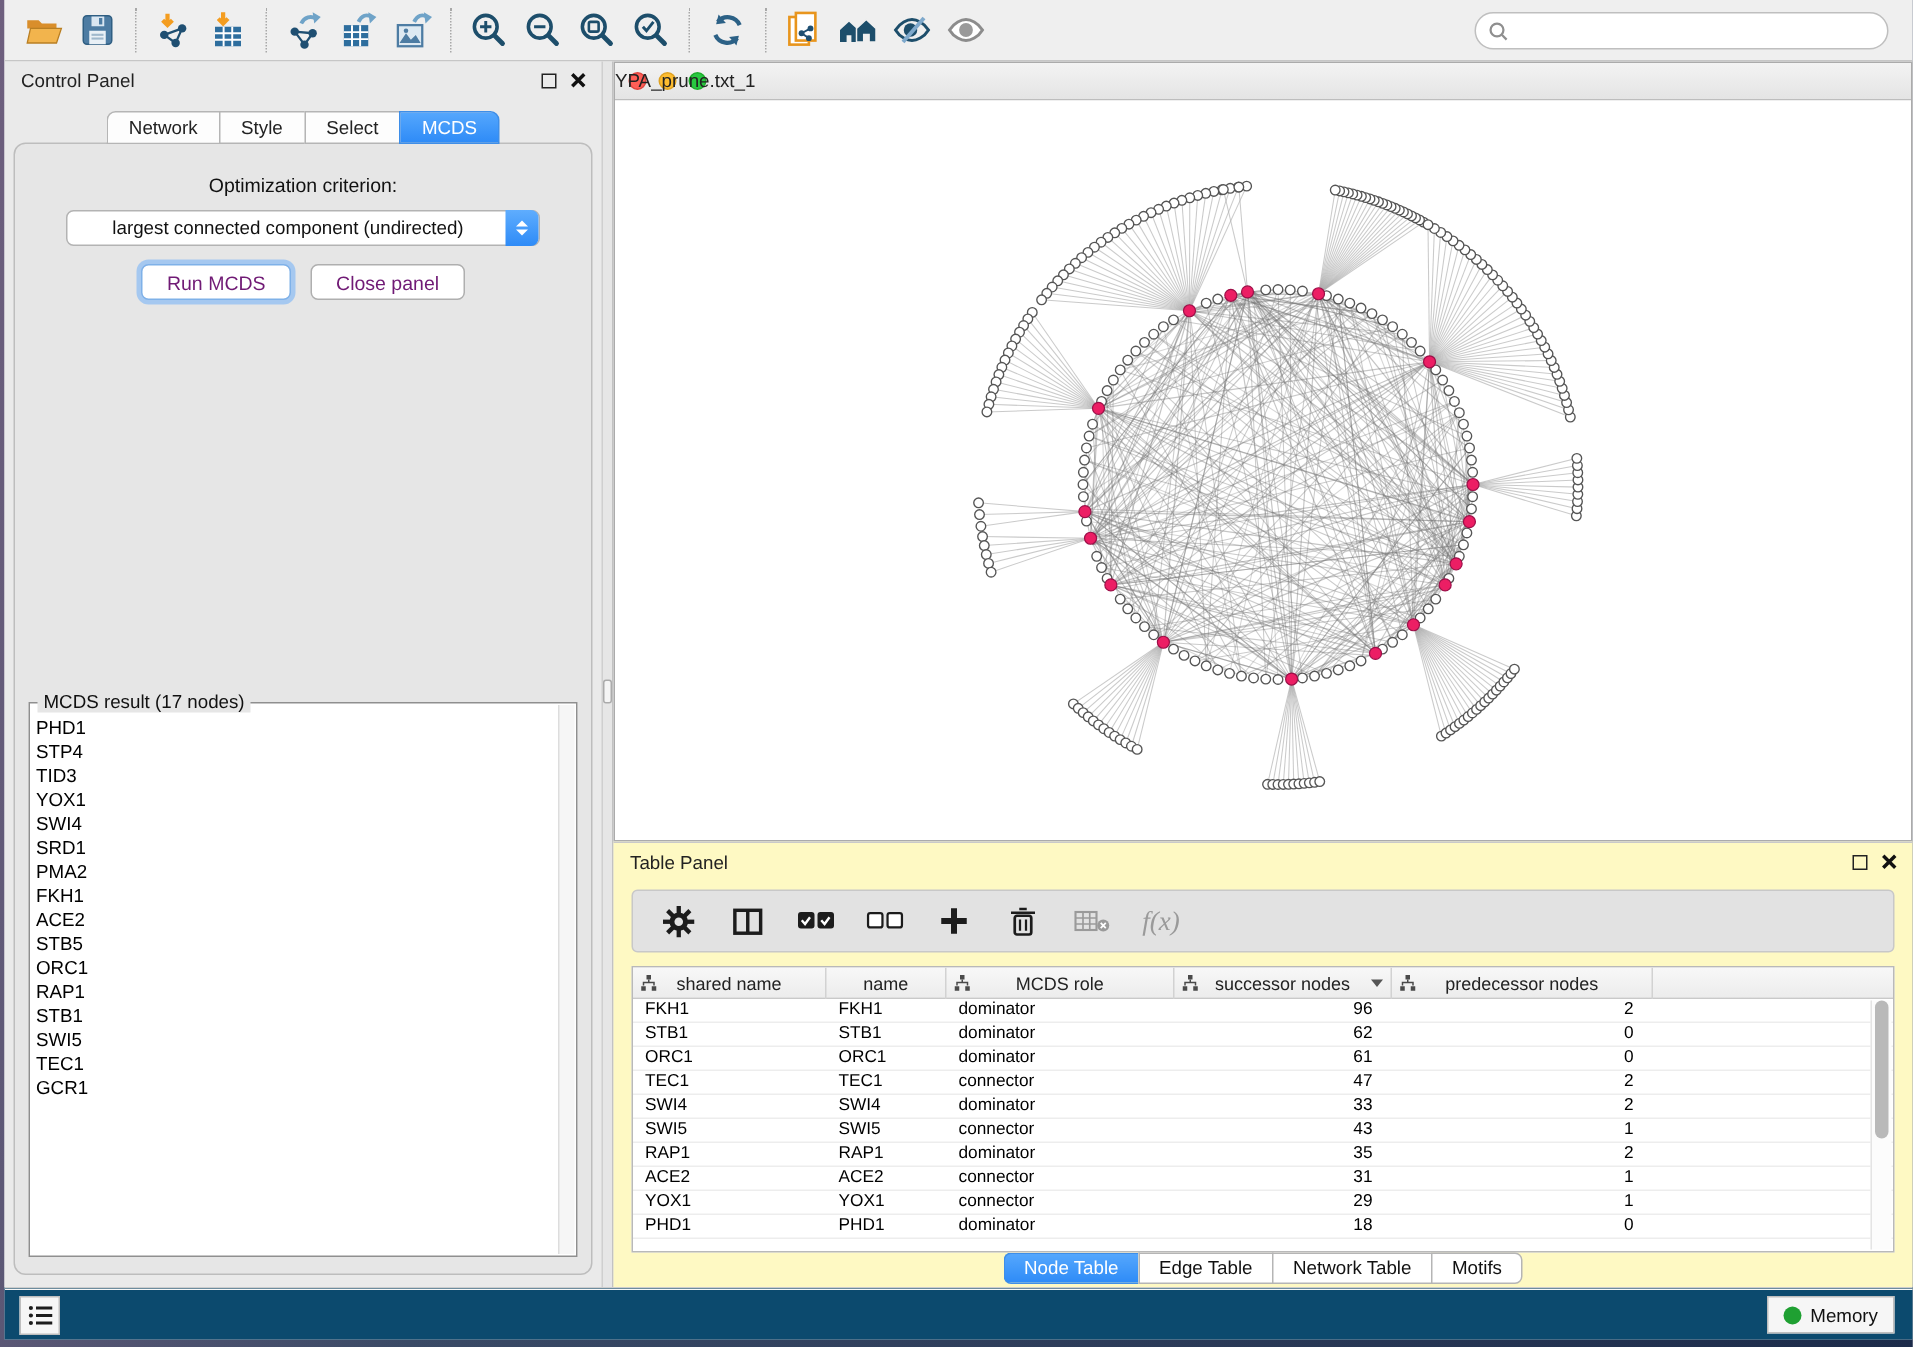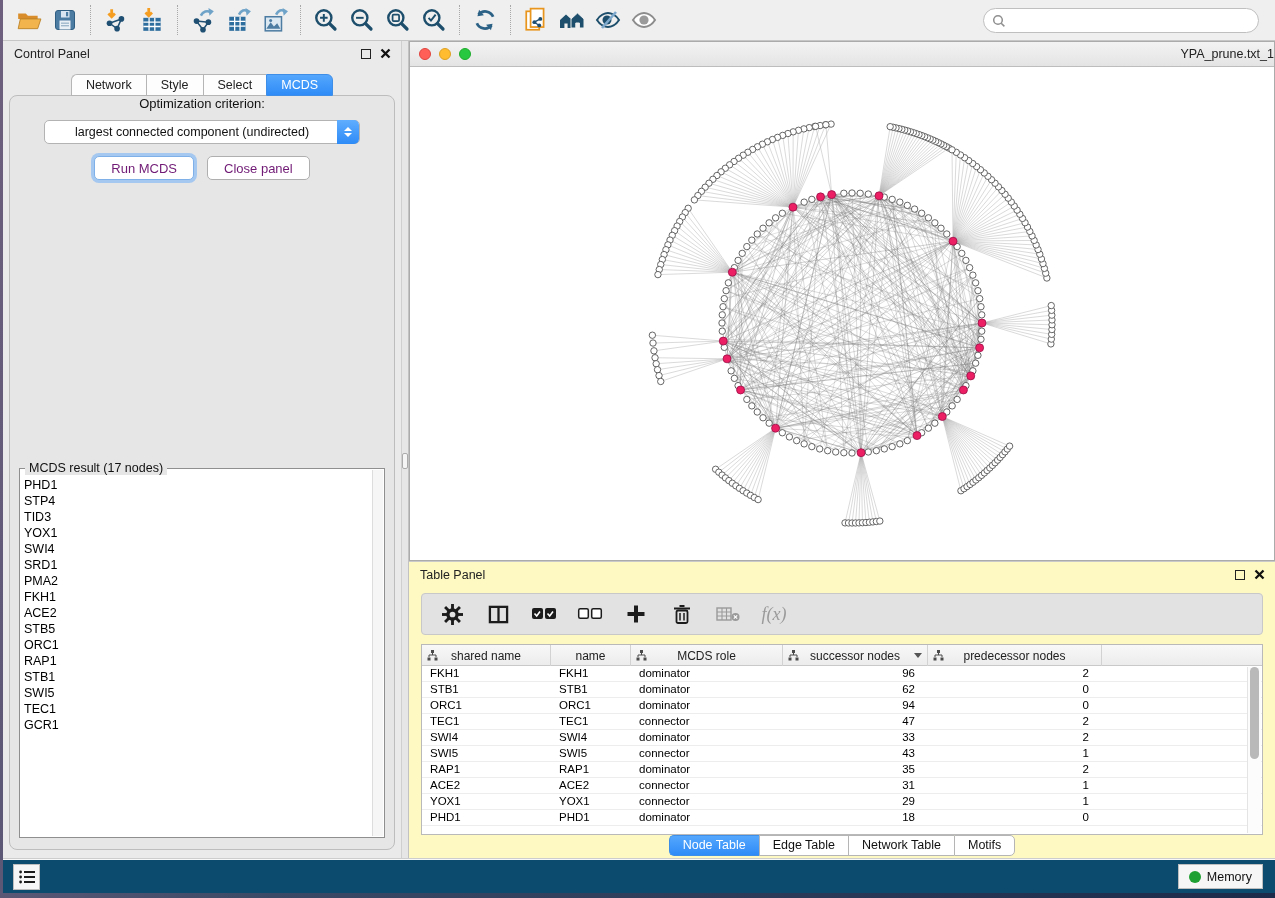--- a/index.html
+++ b/index.html
@@ -24,21 +24,21 @@
   .panel-btns { position:absolute; right:10px; top:7px; display:flex; gap:9px; align-items:center; }
   .sq-ic { width:10px; height:10px; border:1.7px solid #222; display:inline-block; }
   .tabs-row { position:absolute; left:0; top:33px; width:100%; display:flex; justify-content:center; z-index:3; }
   .tab { height:22px; line-height:20px; padding:0 14px; background:#FDFDFD; border:1px solid #B5B5B5;
     border-right:none; font-size:12.5px; text-align:center; color:#222; }
   .tab:first-child { border-top-left-radius:6px; }
   .tab:last-child { border-right:1px solid #B5B5B5; border-top-right-radius:6px; }
   .tab.active { background:linear-gradient(#55A7FD,#2E8BF7); color:#fff; border-color:#3E8EE8; }
   .tab-content { position:absolute; left:6px; top:54px; width:386px; height:755px;
     background:#E6E6E6; border:1px solid #BDBDBD; border-radius:8px; }
-  .opt-label { text-align:center; font-size:13px; color:#111; }
+  .opt-label { margin-top:20px; text-align:center; font-size:13px; color:#111; }
   .criterion { position:relative; margin:9px auto 0; width:316px; height:24px; background:#fff;
     border:1px solid #B3B3B3; border-radius:5px; display:flex; align-items:center; justify-content:center; }
   .criterion-label { font-size:12.5px; color:#111; padding-right:20px; }
   .stepper { position:absolute; right:0; top:-1px; width:22px; height:24px;
     background:linear-gradient(#5FADFE,#2E8BF7); border-radius:0 5px 5px 0;
     display:flex; flex-direction:column; align-items:center; justify-content:center; gap:2px; }
   .stepper i { width:0; height:0; border-left:4px solid transparent; border-right:4px solid transparent; }
   .stepper .up { border-bottom:4px solid #fff; }
   .stepper .dn { border-top:4px solid #fff; }
   .btn-row { margin-top:12px; display:flex; justify-content:center; gap:13px; }
@@ -60,21 +60,21 @@
   .vgrip { position:absolute; left:0px; top:412px; width:6px; height:16px; background:#F5F5F5;
     border:1px solid #ABABAB; border-radius:2px; }
 
   
   .net-win { position:absolute; left:406px; top:41px; width:866px; height:520px;
     border:1px solid #ABABAB; background:#fff; }
   .net-title { position:relative; height:25px; background:linear-gradient(#F3F3F3,#E4E4E4);
     border-bottom:1px solid #BDBDBD; }
   .lights { position:absolute; left:9px; top:6px; display:flex; gap:8px; }
   .light { width:12px; height:12px; border-radius:50%; }
-  .net-title .t { position:absolute; width:100%; text-align:right; top:5px; font-size:12.5px; color:#222; }
+  .net-title .t { position:absolute; width:100%; text-align:left; top:5px; font-size:12.5px; color:#222; }
   .net-canvas { position:absolute; left:0; top:25px; width:864px; height:493px; background:#fff; }
 
   
   .table-panel { position:absolute; left:406px; top:561px; width:866px; height:297px;
     background:#fef9c3; border-top:1px solid #C9C9C9; }
   .tp-toolbar { position:absolute; left:12px; top:31px; width:842px; height:42px; background:#E2E2E2;
     border:1px solid #C8C8C8; border-radius:4px; display:flex; align-items:center; gap:20px; padding-left:17px; }
   .tp-ic { width:26px; height:26px; display:flex; align-items:center; justify-content:center; }
   .fx { font-family:"Liberation Serif", serif; font-style:italic; font-size:18px; color:#9A9A9A; }
   .tbl { position:absolute; left:12px; top:82px; width:842px; height:191px; background:#fff;
@@ -1227,21 +1227,21 @@
             <div class="td" style="width: 129px;">STB1</div>
             <div class="td" style="width: 80px;">STB1</div>
             <div class="td" style="width: 152px;">dominator</div>
             <div class="td num" style="width: 145px;">62</div>
             <div class="td num" style="width: 174px;">0</div>
           </div>
           <div class="tr">
             <div class="td" style="width: 129px;">ORC1</div>
             <div class="td" style="width: 80px;">ORC1</div>
             <div class="td" style="width: 152px;">dominator</div>
-            <div class="td num" style="width: 145px;">94</div>
+            <div class="td num" style="width: 145px;">61</div>
             <div class="td num" style="width: 174px;">0</div>
           </div>
           <div class="tr">
             <div class="td" style="width: 129px;">TEC1</div>
             <div class="td" style="width: 80px;">TEC1</div>
             <div class="td" style="width: 152px;">connector</div>
             <div class="td num" style="width: 145px;">47</div>
             <div class="td num" style="width: 174px;">2</div>
           </div>
           <div class="tr">

